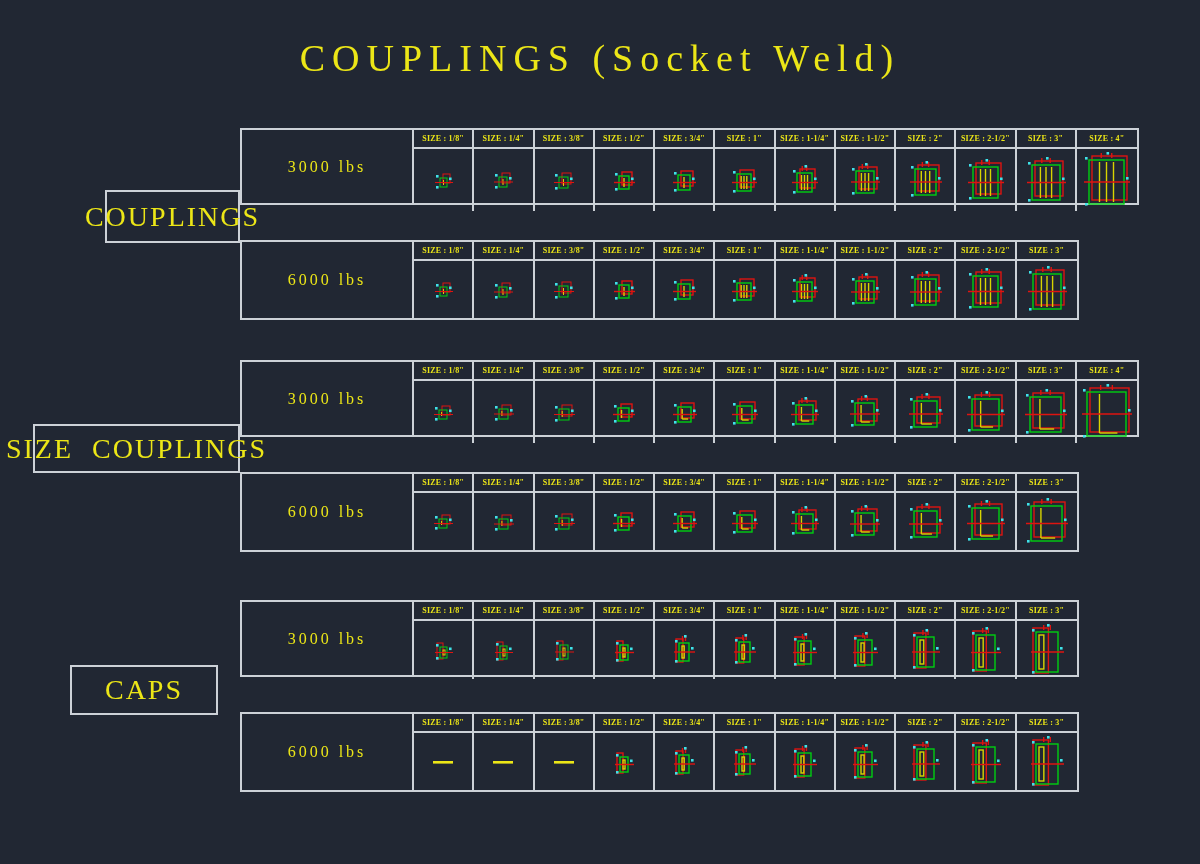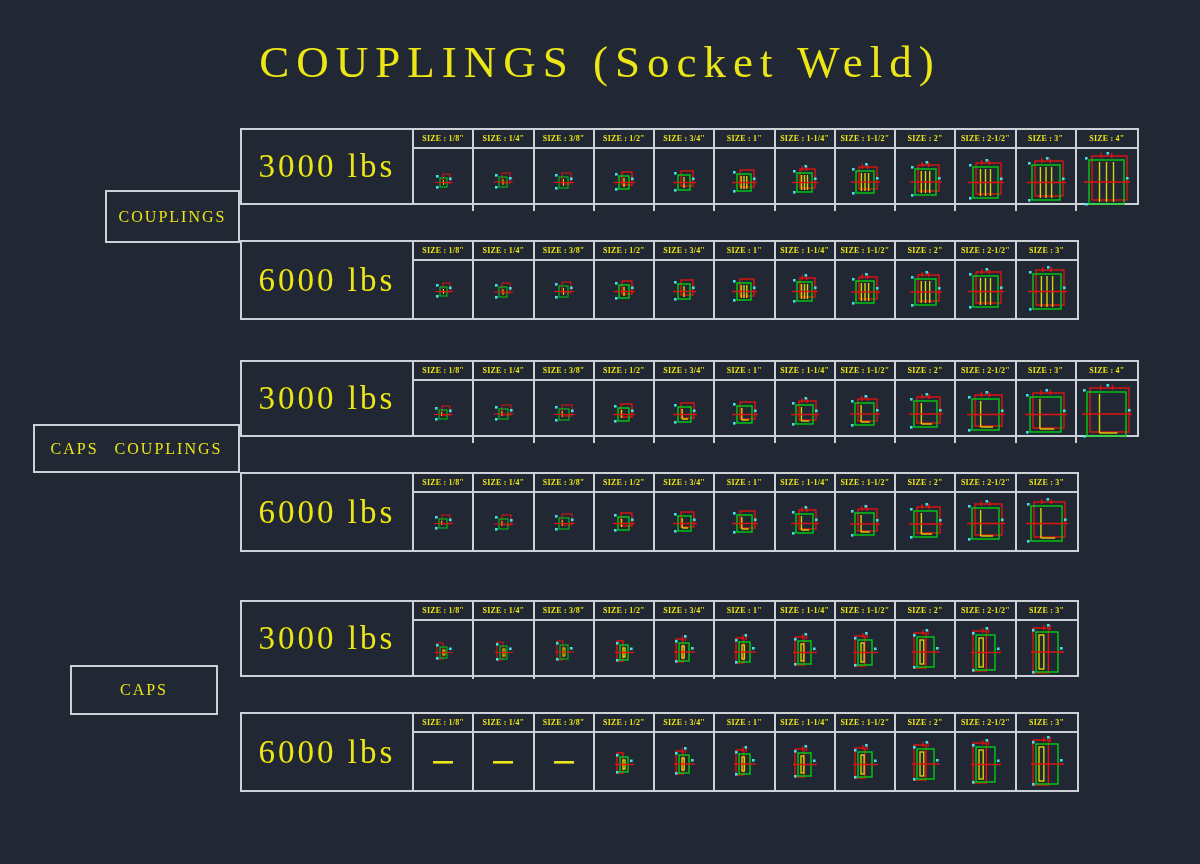--- a/index.html
+++ b/index.html
@@ -3,34 +3,34 @@
 <meta charset="utf-8">
 <style>
   :root{
     --bg:#212733; --line:#ccd1d7; --yellow:#ece617;
     --green:#00cf10; --red:#df1410; --dyellow:#d8d400; --cyan:#3fe3e9;
   }
   html,body{margin:0;padding:0;background:var(--bg);}
   .canvas{position:relative;width:1200px;height:864px;background:var(--bg);
           font-family:"Liberation Serif",serif;overflow:hidden;}
   .title{position:absolute;left:0;right:0;top:36px;text-align:center;
-         color:var(--yellow);font-size:45px;letter-spacing:7px;white-space:nowrap;}
+         color:var(--yellow);font-size:38px;letter-spacing:7px;white-space:nowrap;}
   .rowLabel{position:absolute;box-sizing:border-box;border:2px solid var(--line);
             display:flex;align-items:center;justify-content:center;
-            color:var(--yellow);font-size:33px;letter-spacing:3px;}
+            color:var(--yellow);font-size:16px;letter-spacing:3px;}
   .tbl{position:absolute;box-sizing:border-box;border:2px solid var(--line);display:grid;}
   .hcell,.bcell{box-sizing:border-box;border-right:2px solid var(--line);
                 display:flex;align-items:center;justify-content:center;min-width:0;}
   .hcell{border-bottom:2px solid var(--line);color:var(--yellow);
          font-size:8px;font-weight:bold;letter-spacing:.2px;white-space:nowrap;overflow:hidden;}
   .hcell.last,.bcell.last{border-right:none;}
   .bcell svg{overflow:visible;}
   .groupBox{position:absolute;box-sizing:border-box;border:2px solid var(--line);
             background:var(--bg);z-index:2;display:flex;align-items:center;justify-content:center;
-            color:var(--yellow);font-size:16px;letter-spacing:2px;word-spacing:10px;white-space:nowrap;}
+            color:var(--yellow);font-size:28px;letter-spacing:2px;word-spacing:10px;white-space:nowrap;}
 </style>
 </head>
 <body>
 
 <div class="canvas">
   <div class="title">COUPLINGS (Socket Weld)</div>
   <div id="sheet">
       <div class="groupBox" style="left:105px;top:190px;width:135px;height:53px;">COUPLINGS</div>
       <div class="rowLabel" style="left:240px;top:128px;width:174px;height:77px;">3000 lbs</div>
       <div class="tbl" style="left:412px;top:128px;width:727px;height:77px;grid-template-columns:repeat(12,1fr);grid-template-rows:19px 1fr;">
@@ -366,21 +366,21 @@
             <line x1="4" y1="28.5" x2="43" y2="28.5" stroke="#df1410" stroke-width="1.4"></line>
             <line x1="18.799999999999997" y1="4" x2="18.799999999999997" y2="9" stroke="#df1410" stroke-width="1.4"></line>
             <line x1="27.2" y1="4" x2="27.2" y2="9" stroke="#df1410" stroke-width="1.4"></line>
             <rect x="5" y="8" width="2.6" height="2.6" fill="#3fe3e9"></rect>
             <rect x="5" y="45" width="2.6" height="2.6" fill="#3fe3e9"></rect>
             <rect x="39" y="23.5" width="2.6" height="2.6" fill="#3fe3e9"></rect>
             <rect x="23" y="3" width="2.6" height="2.6" fill="#3fe3e9"></rect>
           </svg>
         </div>
       </div>
-      <div class="groupBox" style="left:33px;top:424px;width:207px;height:49px;">CAPS COUPLINGS</div>
+      <div class="groupBox" style="left:33px;top:424px;width:207px;height:49px;">SIZE COUPLINGS</div>
       <div class="rowLabel" style="left:240px;top:360px;width:174px;height:77px;">3000 lbs</div>
       <div class="tbl" style="left:412px;top:360px;width:727px;height:77px;grid-template-columns:repeat(12,1fr);grid-template-rows:19px 1fr;">
         <div class="hcell">SIZE : 1/8"</div>
         <div class="hcell">SIZE : 1/4"</div>
         <div class="hcell">SIZE : 3/8"</div>
         <div class="hcell">SIZE : 1/2"</div>
         <div class="hcell">SIZE : 3/4"</div>
         <div class="hcell">SIZE : 1"</div>
         <div class="hcell">SIZE : 1-1/4"</div>
         <div class="hcell">SIZE : 1-1/2"</div>

